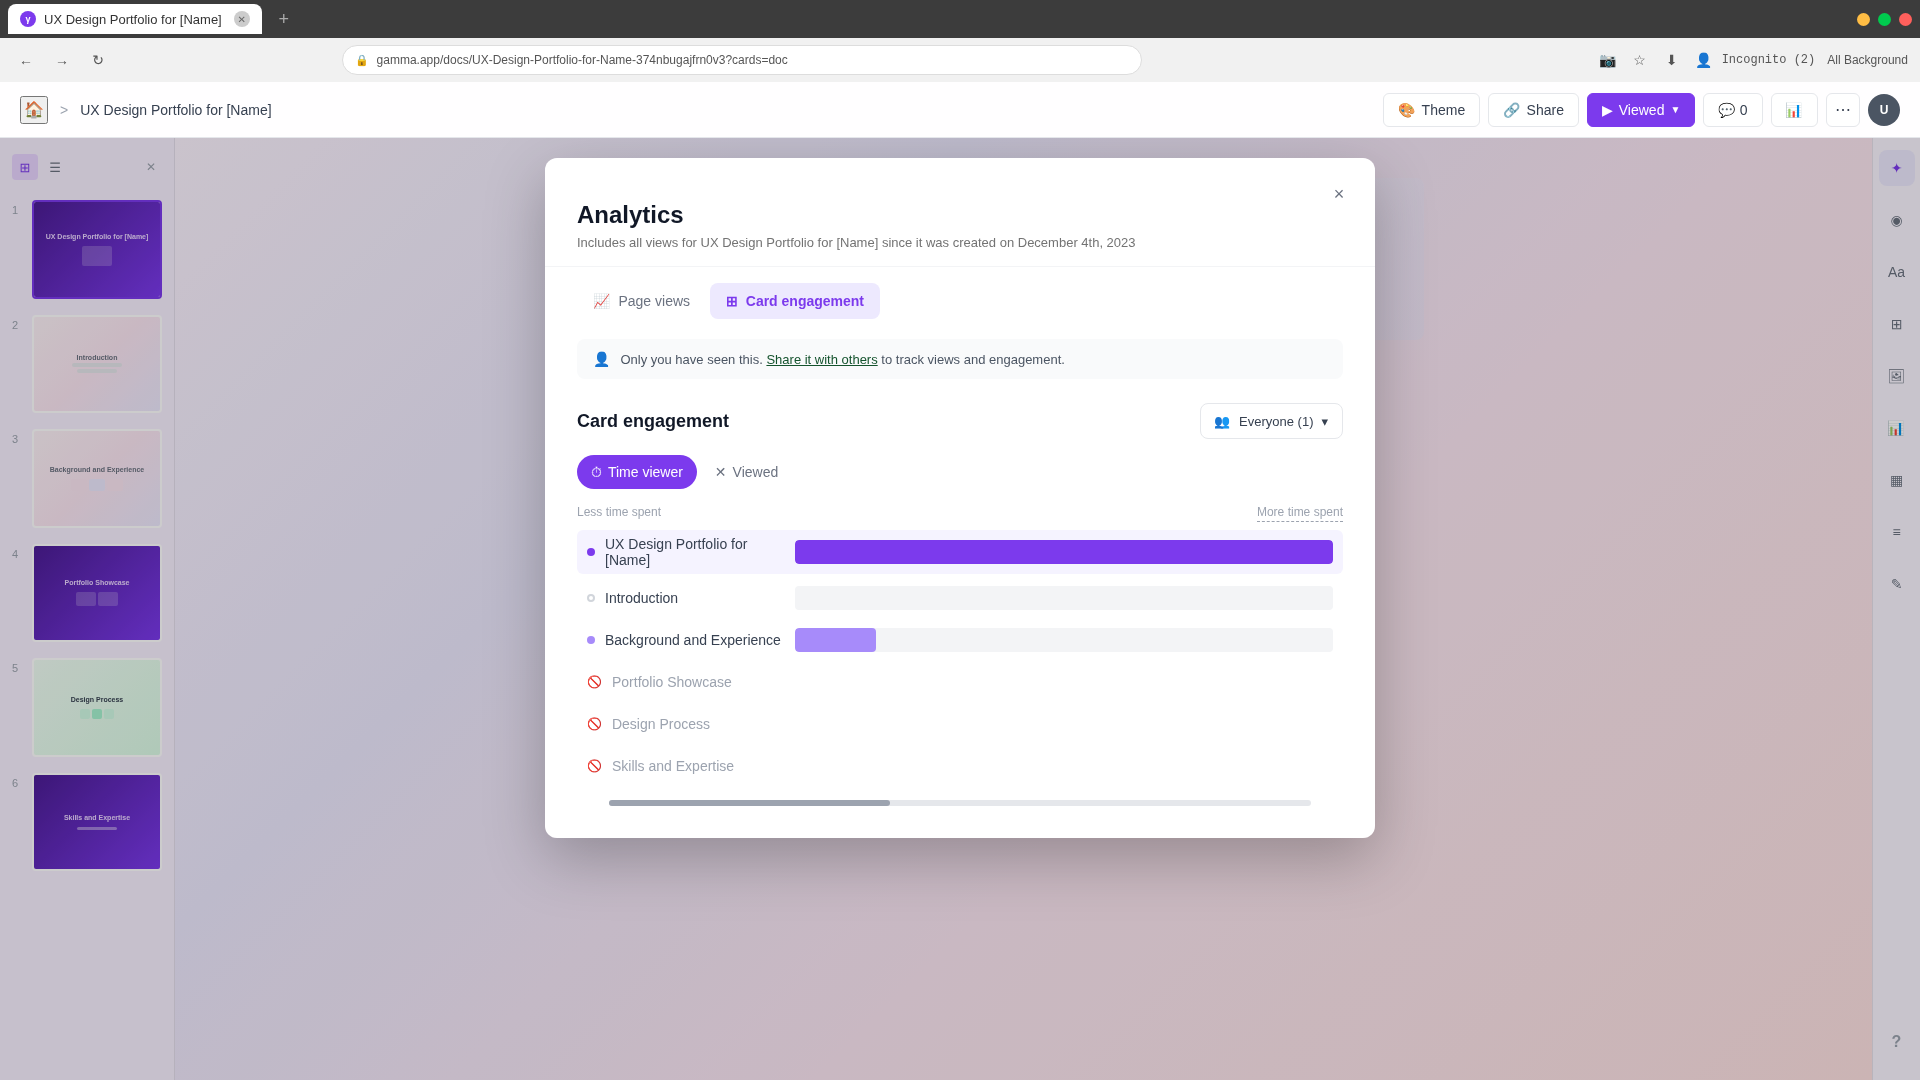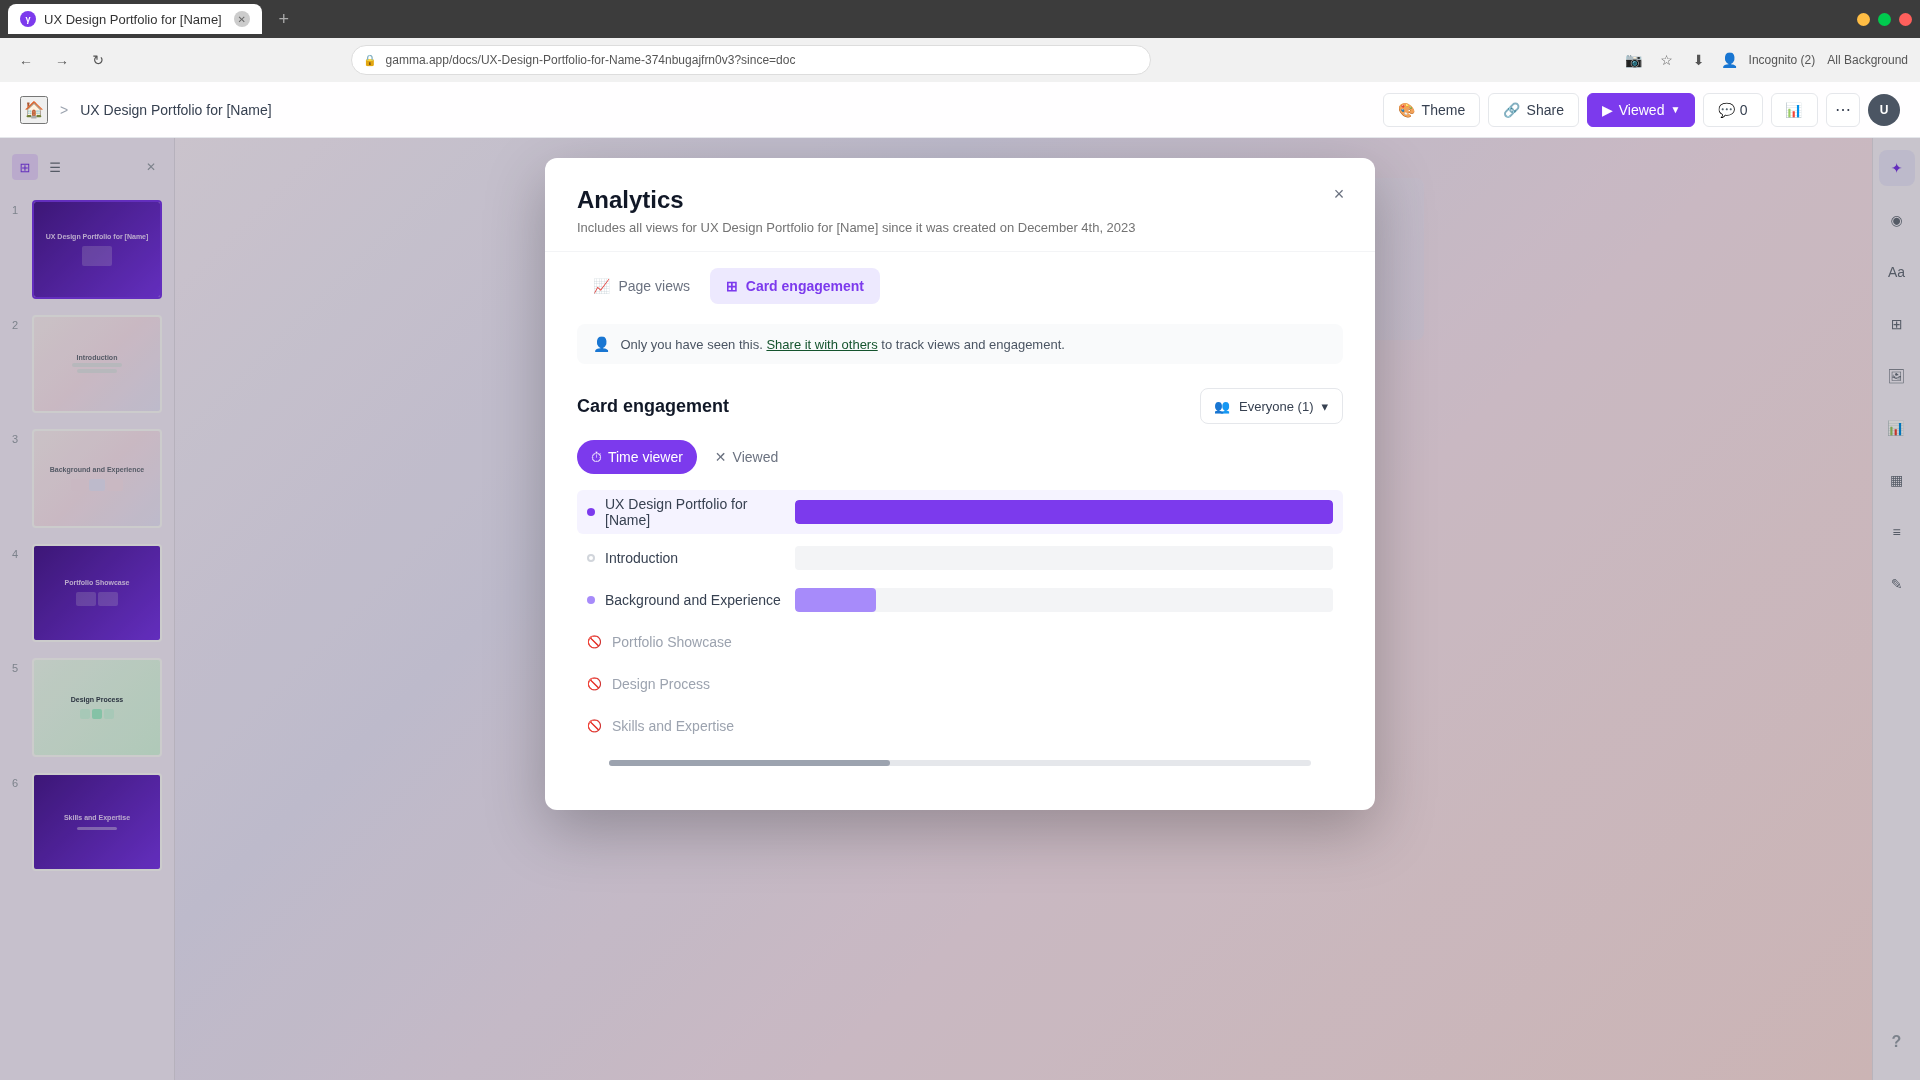--- a/index.html
+++ b/index.html
@@ -62,21 +62,21 @@
     .page-area { flex: 1; overflow-y: auto; position: relative; background: linear-gradient(135deg, #fdf4ff 0%, #ede9fe 30%, #fce7f3 60%, #fee2e2 100%); display: flex; flex-direction: column; align-items: center; justify-content: flex-start; padding: 40px 20px; }
 
     
     .right-sidebar { width: 48px; background: rgba(255,255,255,0.6); border-left: 1px solid rgba(0,0,0,0.08); display: flex; flex-direction: column; align-items: center; padding: 12px 0; gap: 16px; }
     .right-sidebar-btn { width: 36px; height: 36px; border-radius: 8px; border: none; background: transparent; cursor: pointer; display: flex; align-items: center; justify-content: center; color: #6b7280; font-size: 14px; }
     .right-sidebar-btn.ai { background: #ede9fe; color: #7c3aed; }
 
     
     .modal-overlay { position: absolute; top: 0; left: 0; right: 0; bottom: 0; background: rgba(0,0,0,0.2); display: flex; align-items: flex-start; justify-content: center; z-index: 100; padding-top: 20px; }
     .modal { background: white; border-radius: 12px; width: 830px; max-height: 680px; overflow-y: auto; box-shadow: 0 20px 60px rgba(0,0,0,0.25); position: relative; }
-    .modal-header { padding: 28px 32px 16px; border-bottom: 1px solid #f3f4f6; }
+    .modal-header { padding: 28px 32px 16px; border-bottom: 1px solid #f3f4f6; margin-top: 15px; }
     .modal-title { font-size: 24px; font-weight: 700; color: #111827; margin-bottom: 6px; }
     .modal-subtitle { font-size: 13px; color: #737373; }
     .modal-close { position: absolute; top: 20px; right: 20px; width: 32px; height: 32px; border-radius: 50%; background: transparent; border: none; cursor: pointer; display: flex; align-items: center; justify-content: center; color: #6b7280; font-size: 18px; }
     .modal-tabs { display: flex; gap: 4px; padding: 16px 32px 0; }
     .modal-tab { height: 36px; padding: 0 16px; border-radius: 8px; border: none; background: transparent; cursor: pointer; font-size: 14px; color: #6b7280; display: flex; align-items: center; gap: 8px; font-weight: 500; }
     .modal-tab.active { background: #ede9fe; color: #7c3aed; font-weight: 600; }
     .modal-body { padding: 20px 32px 28px; }
 
     
     .info-banner { background: #f9fafb; border-radius: 8px; padding: 12px 16px; display: flex; align-items: center; gap: 10px; margin-bottom: 24px; font-size: 13px; color: #4b5563; }
@@ -137,28 +137,28 @@
       <div class="win-ctrl win-close"></div>
     </div>
   </div>
 
   <div class="browser-toolbar">
     <button class="nav-btn">←</button>
     <button class="nav-btn">→</button>
     <button class="nav-btn">↻</button>
     <div class="address-bar">
       <span class="lock-icon">🔒</span>
-      <span style="font-size:12px;color:#555;">gamma.app/docs/UX-Design-Portfolio-for-Name-374nbugajfrn0v3?since=doc</span>
+      <span style="font-size:12px;color:#555;">gamma.app/docs/UX-Design-Portfolio-for-Name-374nbugajfrn0v3?cards=doc</span>
     </div>
     <div class="toolbar-actions">
       <button class="toolbar-action-btn">📷</button>
       <button class="toolbar-action-btn">☆</button>
       <button class="toolbar-action-btn">⬇</button>
       <button class="toolbar-action-btn">👤</button>
-      <span style="font-size:12px;color:#555;">Incognito (2)</span>
+      <span style="font-size:12px;color:#555;font-family:Liberation Mono, monospace;">Incognito (2)</span>
       <span style="font-size:12px;color:#555;margin-left:8px;">All Background</span>
     </div>
   </div>
 </div>
 
 <div class="app-container">
 
   <div class="app-header">
     <button class="home-btn">🏠</button>
     <span class="breadcrumb-sep">&gt;</span>
@@ -341,20 +341,24 @@
               <span>⏱</span>
               <span>Time viewer</span>
             </button>
             <button class="engagement-tab">
               <span>✕</span>
               <span>Viewed</span>
             </button>
           </div>
 
 
+          <div class="time-scale">
+            <span class="time-scale-label">Less time spent</span>
+            <span class="time-scale-label" style="border-bottom: 1px dashed #9ca3af; padding-bottom:2px;">More time spent</span>
+          </div>
 
           <div class="card-list">
 
             <div class="card-row" style="background:#f5f3ff;">
               <span class="card-dot purple"></span>
               <span class="card-name">UX Design Portfolio for [Name]</span>
               <div class="card-bar-container">
                 <div class="card-bar full"></div>
               </div>
             </div>

